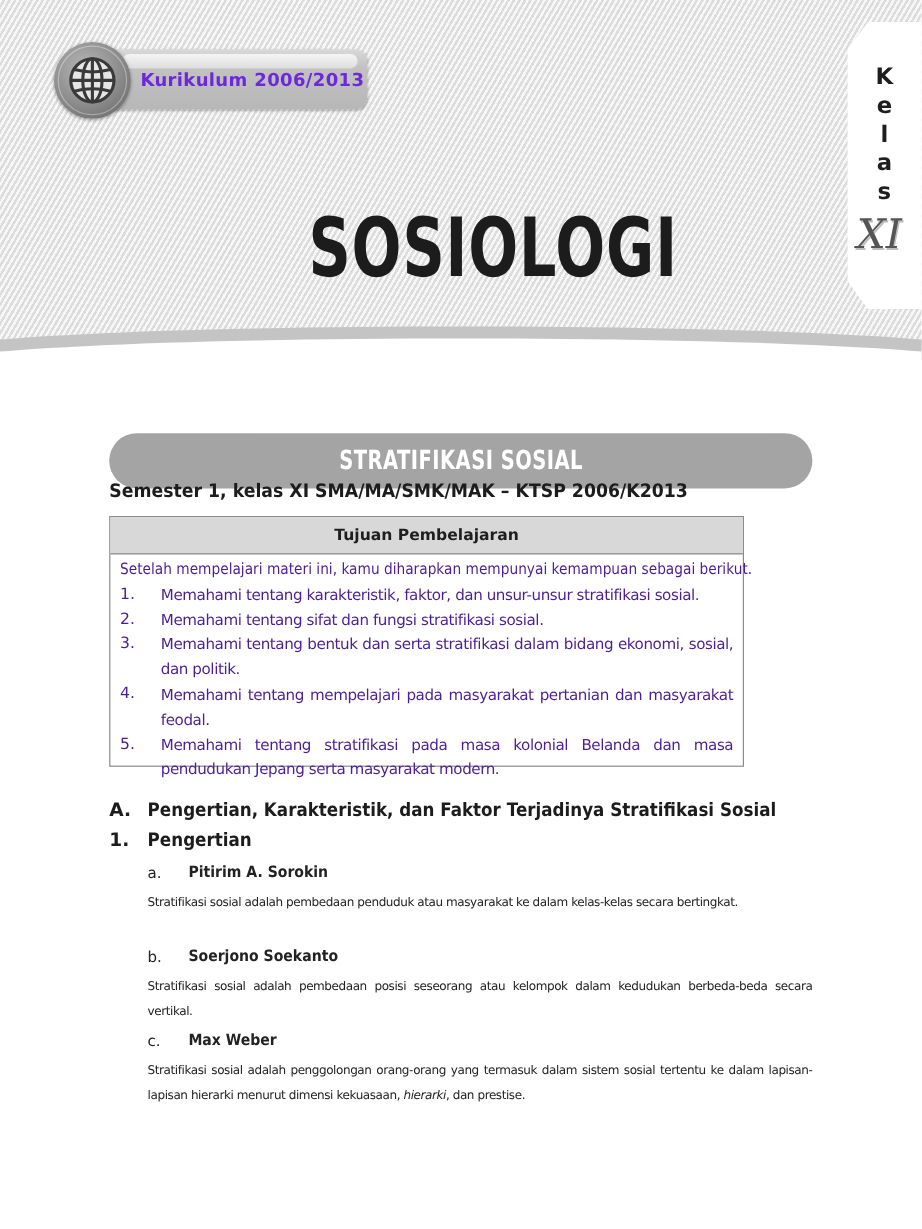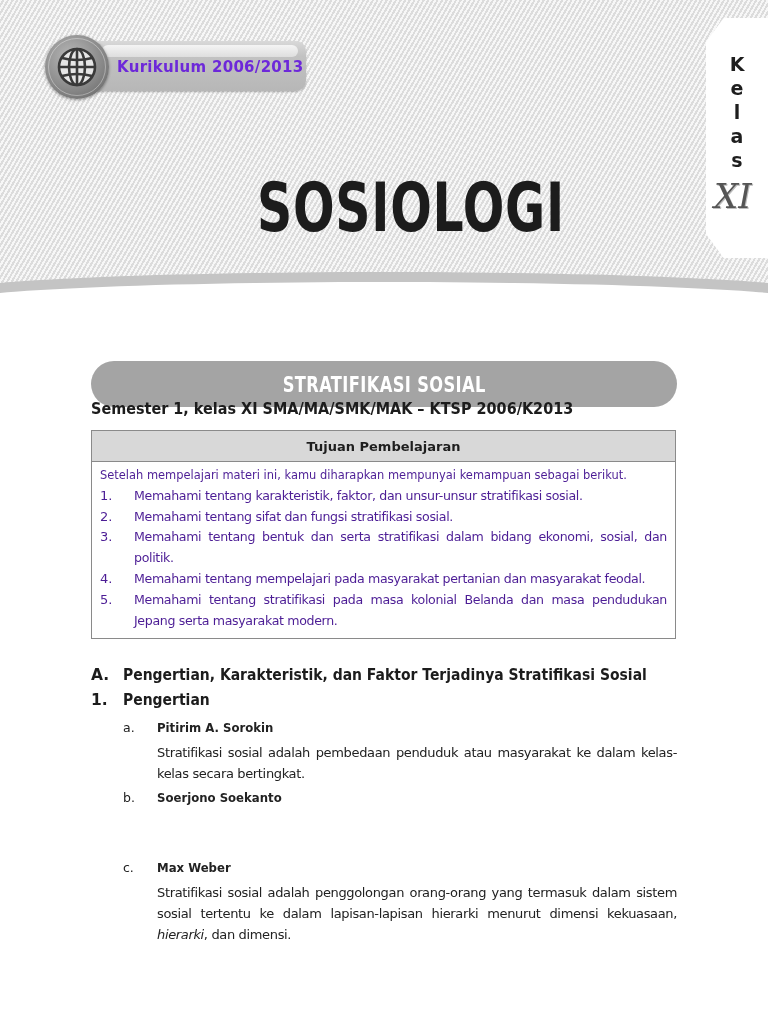--- a/index.html
+++ b/index.html
@@ -188,21 +188,21 @@
       color: #1c1c1c;
       transform: scaleX(0.93);
       transform-origin: left top;
       white-space: nowrap;
     }
     
     .objectives-box {
       position: absolute;
       left: 91px;
       top: 430px;
-      width: 585px;
+      width: 529px;
       height: 209px;
       border: 1px solid #8a8a8a;
       box-sizing: border-box;
     }
     .objectives-header {
       height: 31px;
       background: #d8d8d8;
       border-bottom: 1px solid #8a8a8a;
       display: flex;
       align-items: center;
@@ -276,23 +276,22 @@
       font-size: 12.5px;
     }
     .def-name {
       font-weight: bold;
       font-size: 13px;
       transform: scaleX(0.9);
       transform-origin: left center;
       white-space: nowrap;
     }
     .def-text {
-      margin-left: 34px;
       margin-top: 3px;
-      font-size: 13px;
+      font-size: 10px;
       line-height: 21px;
       text-align: justify;
       letter-spacing: -0.35px;
     }
     .def-text em { font-style: italic; }
   </style>
 </head>
 <body>
 
 <div class="banner">
@@ -374,21 +373,22 @@
     <span class="def-name">Pitirim A. Sorokin</span>
   </div>
   <div class="def-text">Stratifikasi sosial adalah pembedaan penduduk atau masyarakat ke dalam kelas-kelas secara bertingkat.</div>
 </div>
 
 <div class="def-block" style="top:787px;">
   <div class="def-head">
     <span class="def-letter">b.</span>
     <span class="def-name">Soerjono Soekanto</span>
   </div>
+  <div class="def-text">Stratifikasi sosial adalah pembedaan posisi seseorang atau kelompok dalam kedudukan berbeda-beda secara vertikal.</div>
 </div>
 
 <div class="def-block" style="top:857px;">
   <div class="def-head">
     <span class="def-letter">c.</span>
     <span class="def-name">Max Weber</span>
   </div>
-  <div class="def-text"><span>Stratifikasi sosial adalah penggolongan orang-orang yang termasuk dalam sistem sosial tertentu ke dalam lapisan-lapisan hierarki menurut dimensi kekuasaan,</span> <em>hierarki</em><span>, dan dimensi.</span></div>
+  <div class="def-text"><span>Stratifikasi sosial adalah penggolongan orang-orang yang termasuk dalam sistem sosial tertentu ke dalam lapisan-lapisan hierarki menurut dimensi kekuasaan,</span> <em>hierarki</em><span>, dan prestise.</span></div>
 </div>
 
 </body></html>

